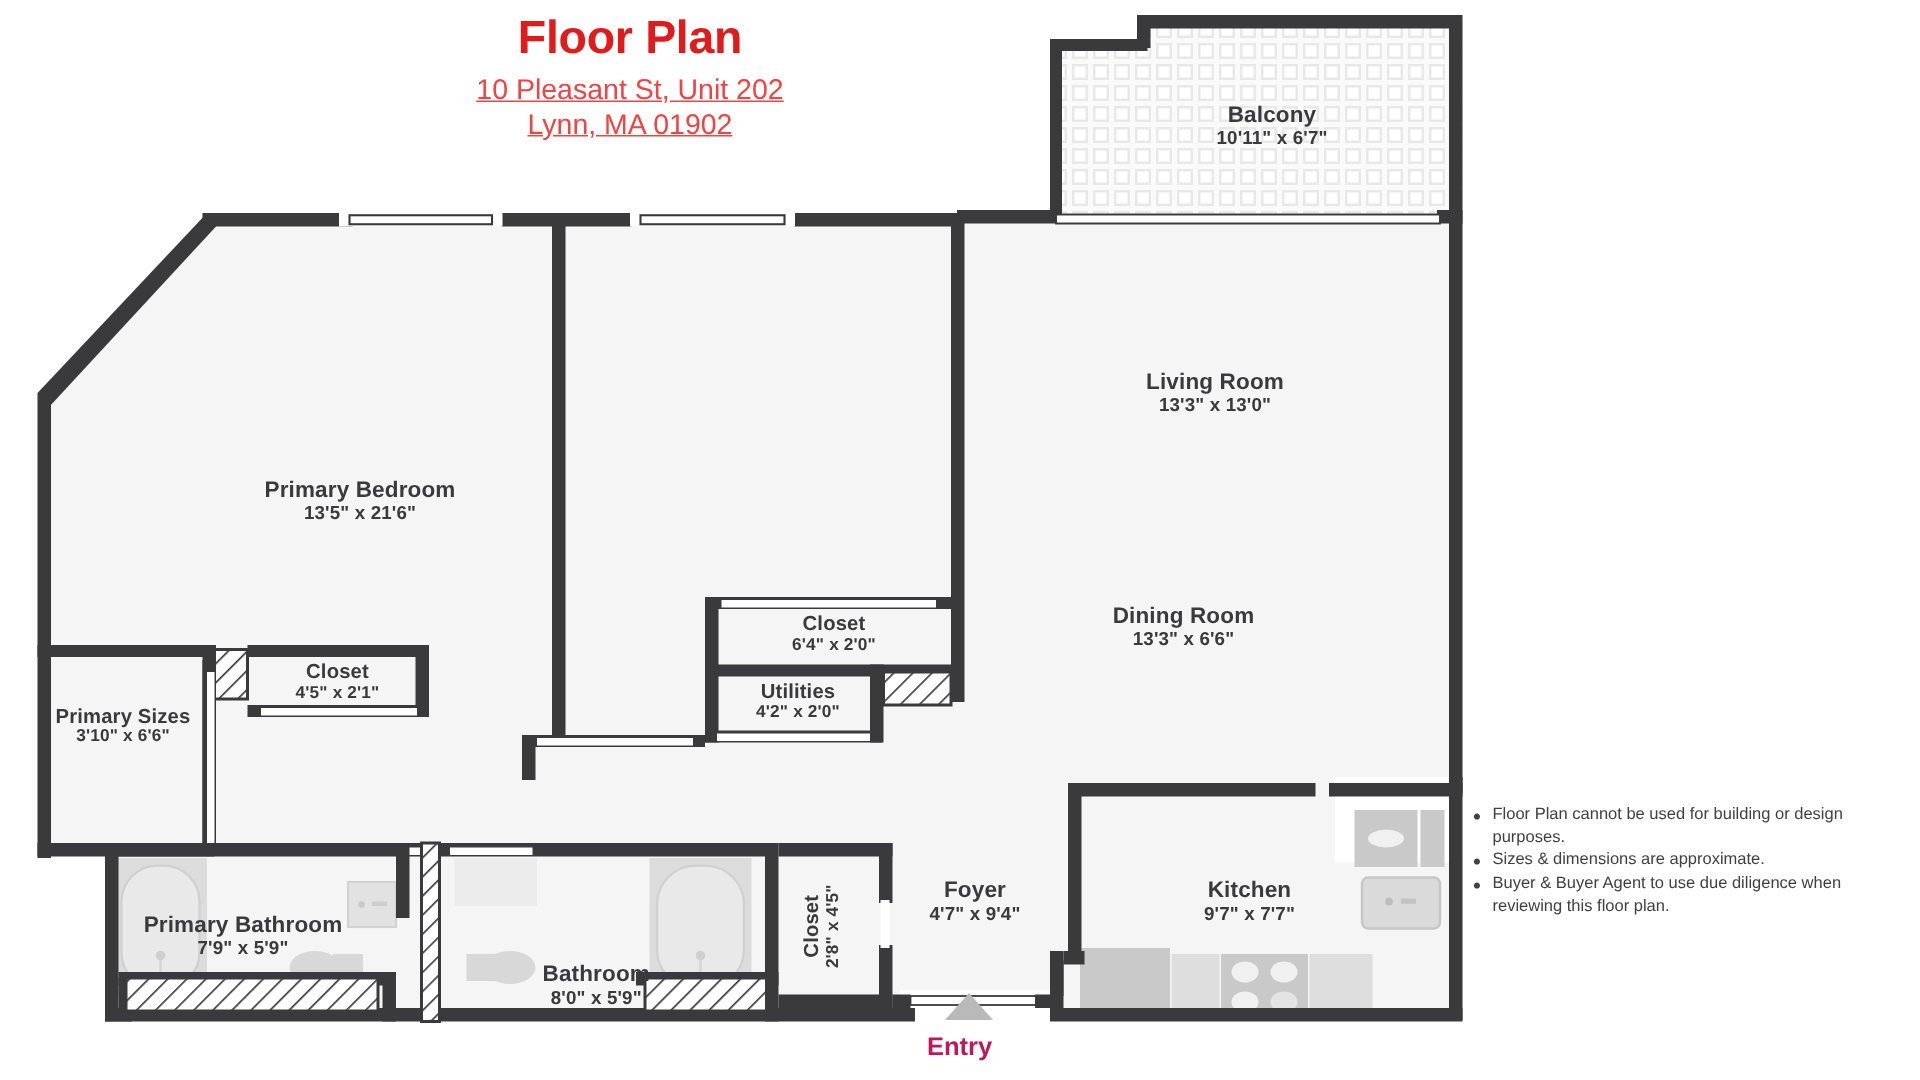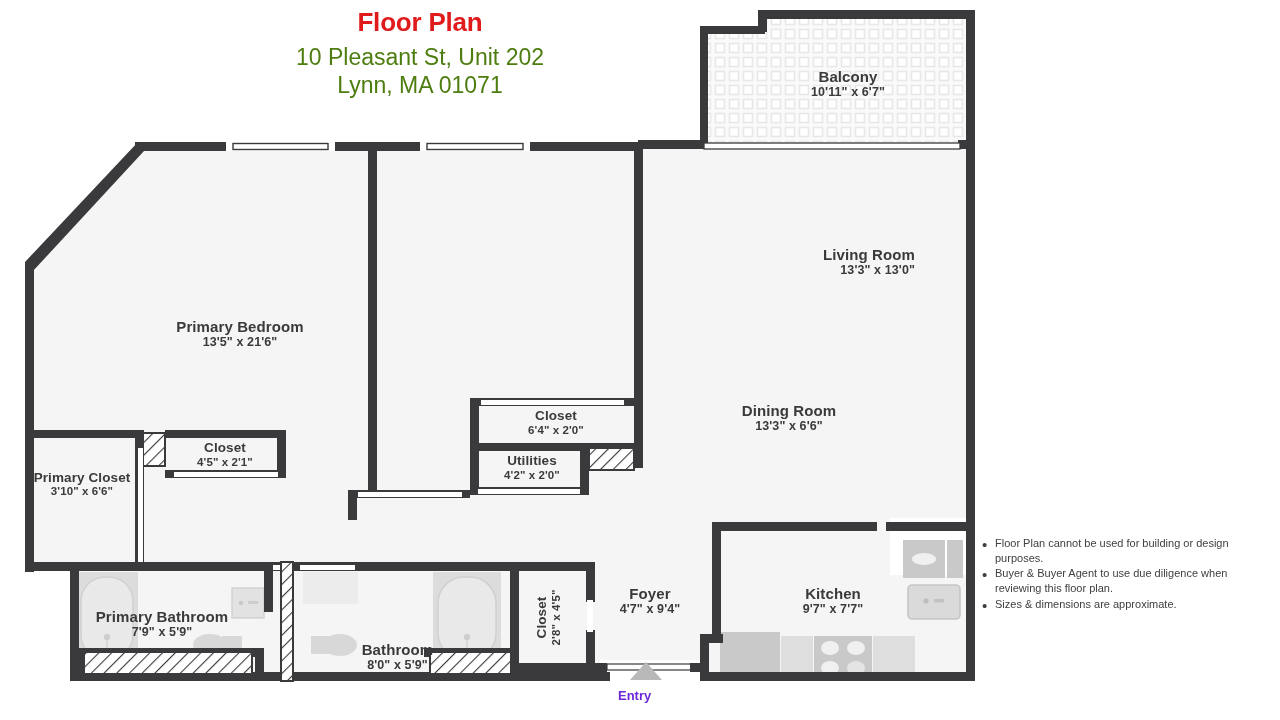--- a/index.html
+++ b/index.html
@@ -2,55 +2,55 @@
 <html><head>
 <meta charset="utf-8">
 <style>
   html,body{margin:0;padding:0;background:#ffffff;}
   body{width:1280px;height:720px;overflow:hidden;
        font-family:"Liberation Sans","DejaVu Sans",sans-serif;}
   #stage{position:relative;width:1280px;height:720px;background:#fff;}
 
   
   #title-block{position:absolute;left:240px;top:8px;width:360px;text-align:center;}
-  #plan-title{color:#e01b1b;font-size:26px;font-weight:bold;line-height:1.12;letter-spacing:-0.2px;}
-  #plan-address1,#plan-address2{color:#4d7c0f;font-size:23px;font-weight:500;line-height:1.22;}
+  #plan-title{color:#e01b1b;font-size:31px;font-weight:bold;line-height:1.12;letter-spacing:-0.2px;}
+  #plan-address1,#plan-address2{color:#ef4444;font-size:19px;font-weight:500;line-height:1.22;text-decoration:underline;}
   #plan-address1{margin-top:6px;}
 
   
   #plan-svg{position:absolute;left:0;top:0;width:1280px;height:720px;}
 
   
   .room-label{position:absolute;text-align:center;color:#3a3a3c;
               font-weight:bold;line-height:1.16;pointer-events:none;}
   .room-label .rname{font-size:15px;letter-spacing:0.1px;}
   .room-label .rdim{font-size:12.5px;letter-spacing:0.1px;}
   .room-label.small .rname{font-size:13.5px;}
   .room-label.small .rdim{font-size:11.5px;}
   .room-label.vert{transform:rotate(-90deg);transform-origin:center center;white-space:nowrap;}
 
   
-  #entry-label{position:absolute;color:#6d28d9;font-size:13px;font-weight:bold;}
+  #entry-label{position:absolute;color:#be185d;font-size:17px;font-weight:bold;}
 
   
   #disclaimer{position:absolute;left:982px;top:536px;width:290px;
               color:#404040;font-size:11px;line-height:1.33;}
   #disclaimer ul{margin:0;padding:0;list-style:none;}
   #disclaimer li{position:relative;padding-left:13px;margin-bottom:1px;}
   #disclaimer li:before{content:"\2022";position:absolute;left:0;top:-1px;font-size:15px;}
 </style>
 </head>
 <body>
 
 <div id="stage">
 
   <div id="title-block">
     <div id="plan-title">Floor Plan</div>
     <div id="plan-address1">10 Pleasant St, Unit 202</div>
-    <div id="plan-address2">Lynn, MA 01071</div>
+    <div id="plan-address2">Lynn, MA 01902</div>
   </div>
 
   <svg id="plan-svg" viewBox="0 0 1280 720">
     <defs>
       <pattern id="tilePat" width="14" height="14" patternUnits="userSpaceOnUse">
         <rect width="14" height="14" fill="#fafafa"></rect>
         <rect x="1.5" y="1.5" width="9" height="9" fill="#ffffff" stroke="#e8e8e8" stroke-width="1.6"></rect>
       </pattern>
       <pattern id="hatchPat" width="9" height="9" patternUnits="userSpaceOnUse" patternTransform="rotate(45)">
         <rect width="9" height="9" fill="#ffffff"></rect>
@@ -205,21 +205,21 @@
 
       <rect x="966" y="518" width="9" height="10"></rect>
     </g>
   </svg>
 
   <div class="room-label" style="left:758px;top:68px;width:180px;">
     <div class="rname">Balcony</div>
     <div class="rdim">10'11" x 6'7"</div>
   </div>
 
-  <div class="room-label" style="left:705px;top:246px;width:210px;text-align:right;">
+  <div class="room-label" style="left:705px;top:246px;width:210px;">
     <div class="rname">Living Room</div>
     <div class="rdim">13'3" x 13'0"</div>
   </div>
 
   <div class="room-label" style="left:684px;top:402px;width:210px;">
     <div class="rname">Dining Room</div>
     <div class="rdim">13'3" x 6'6"</div>
   </div>
 
   <div class="room-label" style="left:115px;top:318px;width:250px;">
@@ -232,21 +232,21 @@
     <div class="rname">Closet</div>
     <div class="rdim">6'4" x 2'0"</div>
   </div>
 
   <div class="room-label small" style="left:452px;top:453px;width:160px;">
     <div class="rname">Utilities</div>
     <div class="rdim">4'2" x 2'0"</div>
   </div>
 
   <div class="room-label small" style="left:22px;top:470px;width:120px;line-height:1.13;">
-    <div class="rname">Primary Closet</div>
+    <div class="rname">Primary Sizes</div>
     <div class="rdim">3'10" x 6'6"</div>
   </div>
 
   <div class="room-label small" style="left:160px;top:440px;width:130px;">
     <div class="rname">Closet</div>
     <div class="rdim">4'5" x 2'1"</div>
   </div>
 
   <div class="room-label" style="left:62px;top:608px;width:200px;">
     <div class="rname">Primary Bathroom</div>
@@ -274,18 +274,18 @@
   </div>
 
   <svg style="position:absolute;left:628px;top:660px;width:36px;height:22px;" viewBox="0 0 36 22">
     <polygon points="18,2 34,20 2,20" fill="#b9b9b9"></polygon>
   </svg>
   <div id="entry-label" style="left:618px;top:688px;">Entry</div>
 
   <div id="disclaimer">
     <ul>
       <li>Floor Plan cannot be used for building or design purposes.</li>
+      <li>Sizes &amp; dimensions are approximate.</li>
       <li>Buyer &amp; Buyer Agent to use due diligence when reviewing this floor plan.</li>
-      <li>Sizes &amp; dimensions are approximate.</li>
     </ul>
   </div>
 
 </div>
 
 </body></html>

